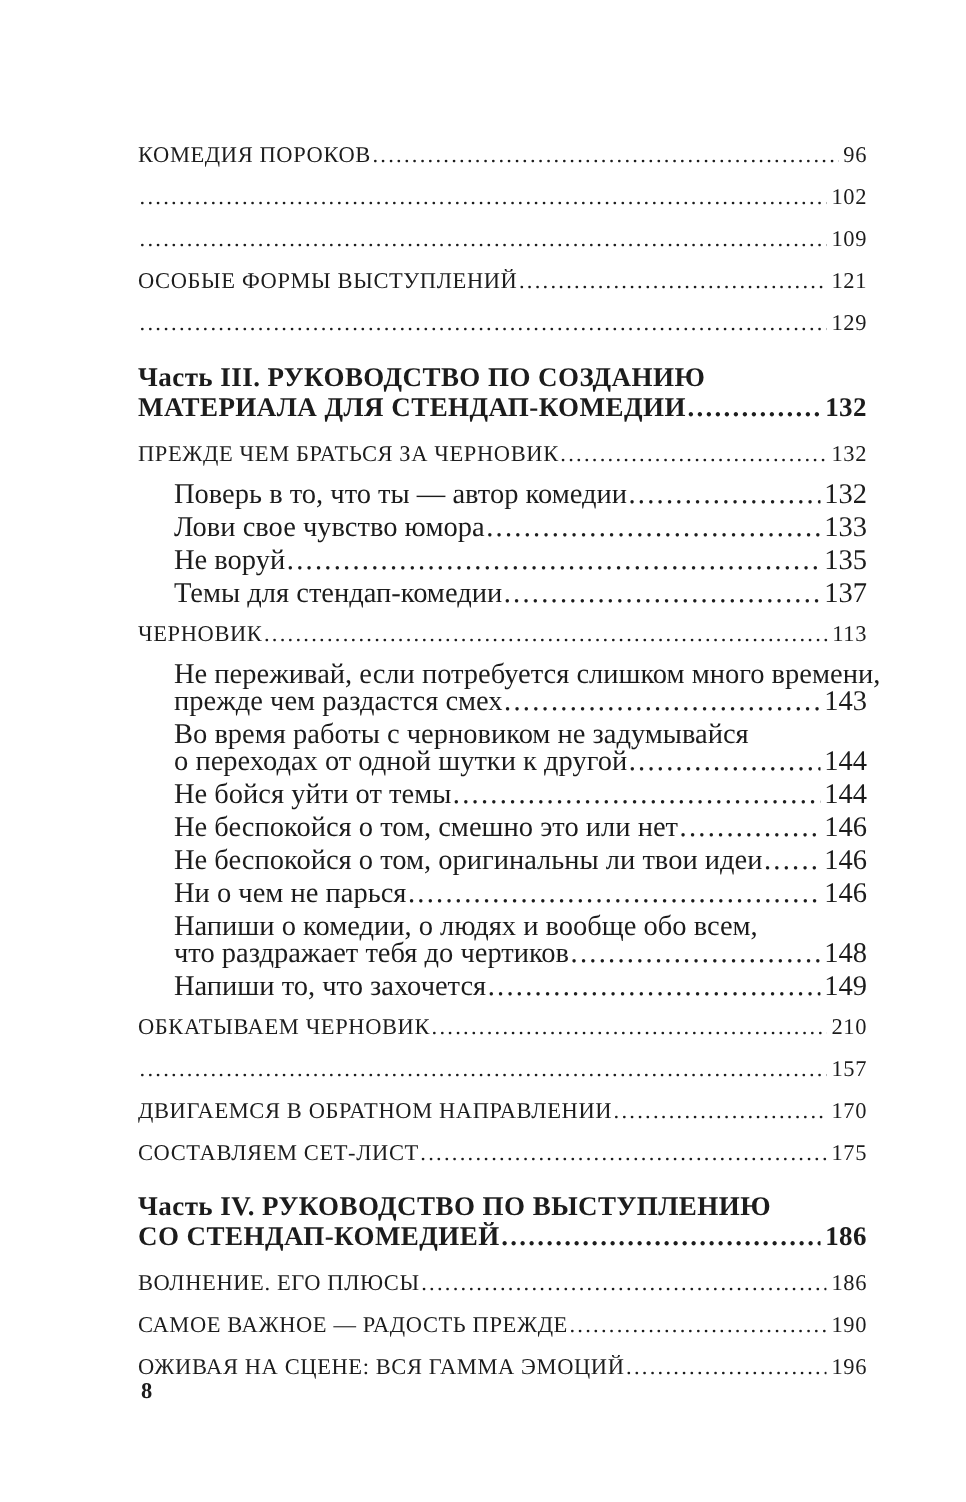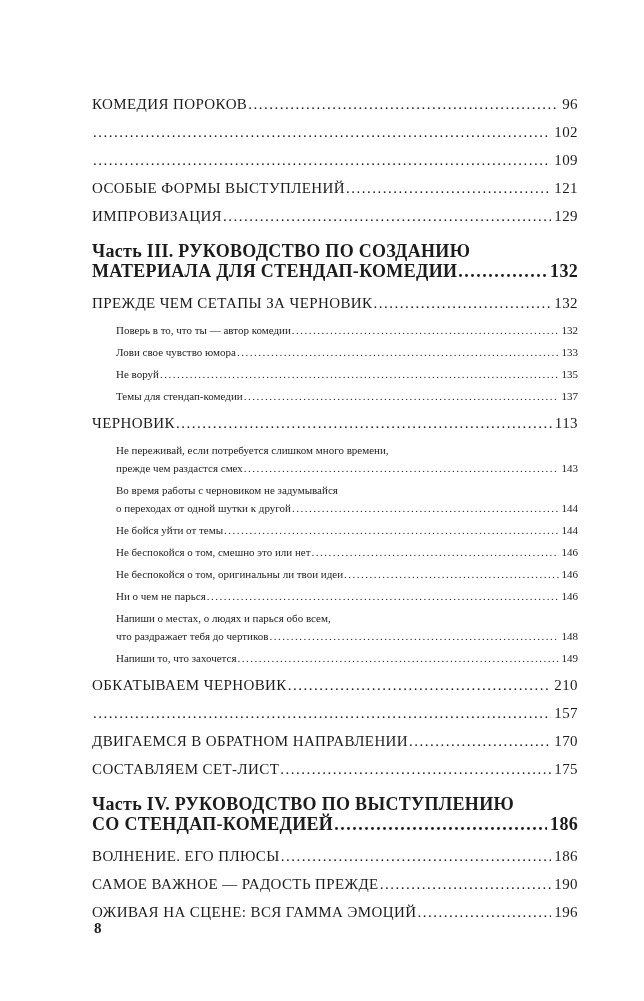--- a/index.html
+++ b/index.html
@@ -28,21 +28,21 @@
   .entry .line { }
 
   .entry.chapter {
     font-size: 15px;
     line-height: 20px;
     letter-spacing: 0.4px;
     margin-top: 8px;
     margin-bottom: 8px;
   }
   .entry.sub {
-    font-size: 11px;
+    font-size: 19px;
     line-height: 18px;
     margin-bottom: 4px;
     padding-left: 24px;
   }
   .entry.part {
     font-size: 18px;
     font-weight: bold;
     line-height: 20px;
     letter-spacing: 0.3px;
     margin-top: 15px;
@@ -106,36 +106,35 @@
       </div>
       <div class="entry chapter">
         <div class="row">
           <span class="label">ОСОБЫЕ ФОРМЫ ВЫСТУПЛЕНИЙ</span>
           <span class="dots"></span>
           <span class="pg">121</span>
         </div>
       </div>
       <div class="entry chapter">
         <div class="row">
-          <span class="label">ИМПРОВИЗАЦИЯ</span>
           <span class="dots"></span>
           <span class="pg">129</span>
         </div>
       </div>
       <div class="entry part">
         <div class="line"><span class="label">Часть III. РУКОВОДСТВО ПО СОЗДАНИЮ</span></div>
         <div class="row">
           <span class="label">МАТЕРИАЛА ДЛЯ СТЕНДАП-КОМЕДИИ</span>
           <span class="dots"></span>
           <span class="pg">132</span>
         </div>
       </div>
       <div class="entry chapter">
         <div class="row">
-          <span class="label">ПРЕЖДЕ ЧЕМ СЕТАПЫ ЗА ЧЕРНОВИК</span>
+          <span class="label">ПРЕЖДЕ ЧЕМ БРАТЬСЯ ЗА ЧЕРНОВИК</span>
           <span class="dots"></span>
           <span class="pg">132</span>
         </div>
       </div>
       <div class="entry sub">
         <div class="row">
           <span class="label">Поверь в то, что ты — автор комедии</span>
           <span class="dots"></span>
           <span class="pg">132</span>
         </div>
@@ -206,21 +205,21 @@
         </div>
       </div>
       <div class="entry sub">
         <div class="row">
           <span class="label">Ни о чем не парься</span>
           <span class="dots"></span>
           <span class="pg">146</span>
         </div>
       </div>
       <div class="entry sub">
-        <div class="line"><span class="label">Напиши о местах, о людях и парься обо всем,</span></div>
+        <div class="line"><span class="label">Напиши о комедии, о людях и вообще обо всем,</span></div>
         <div class="row">
           <span class="label">что раздражает тебя до чертиков</span>
           <span class="dots"></span>
           <span class="pg">148</span>
         </div>
       </div>
       <div class="entry sub">
         <div class="row">
           <span class="label">Напиши то, что захочется</span>
           <span class="dots"></span>

